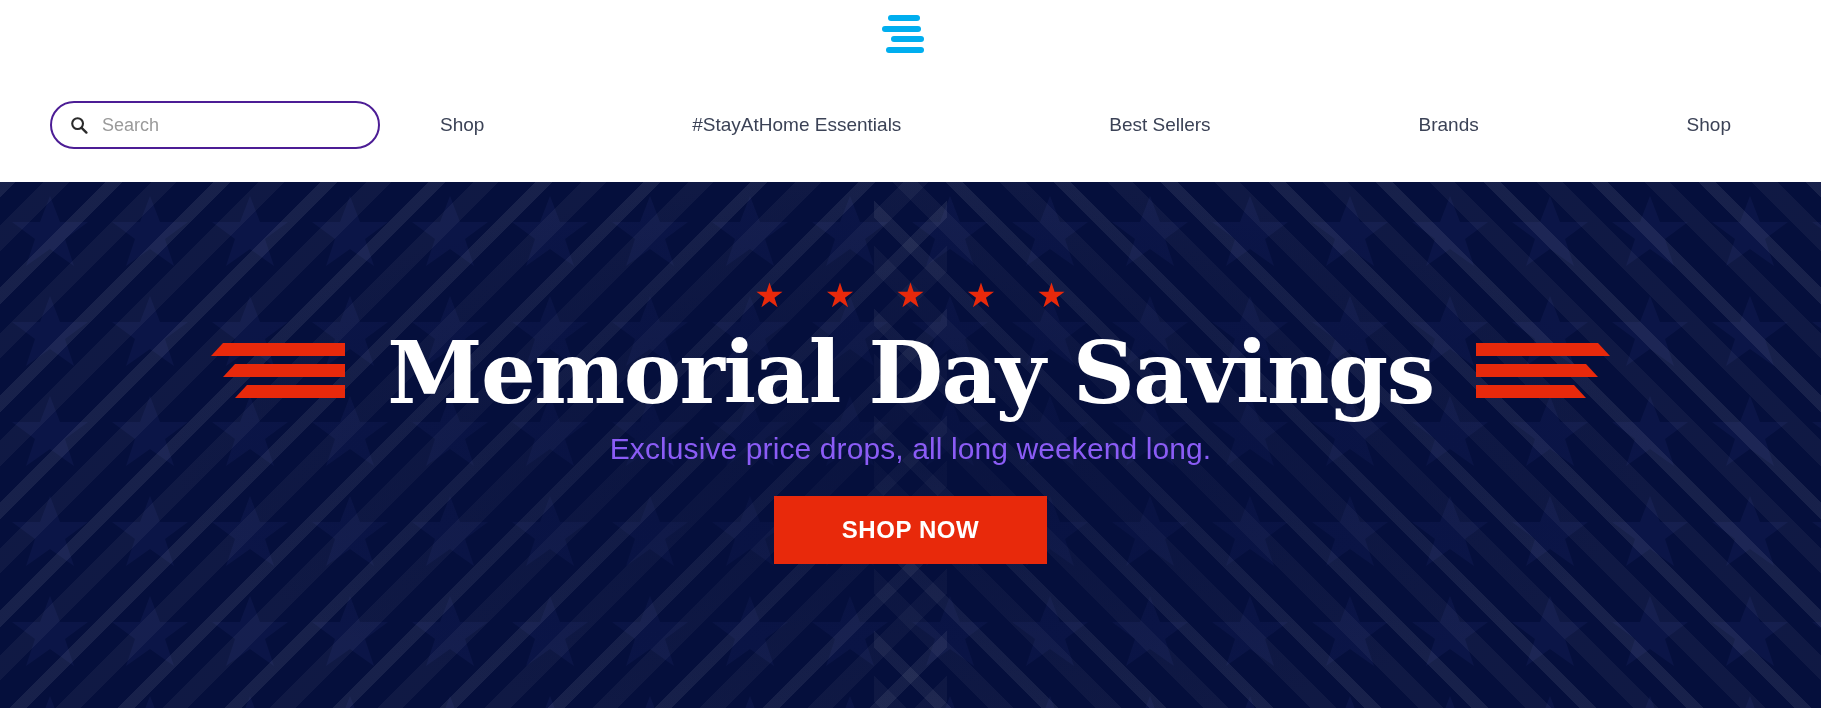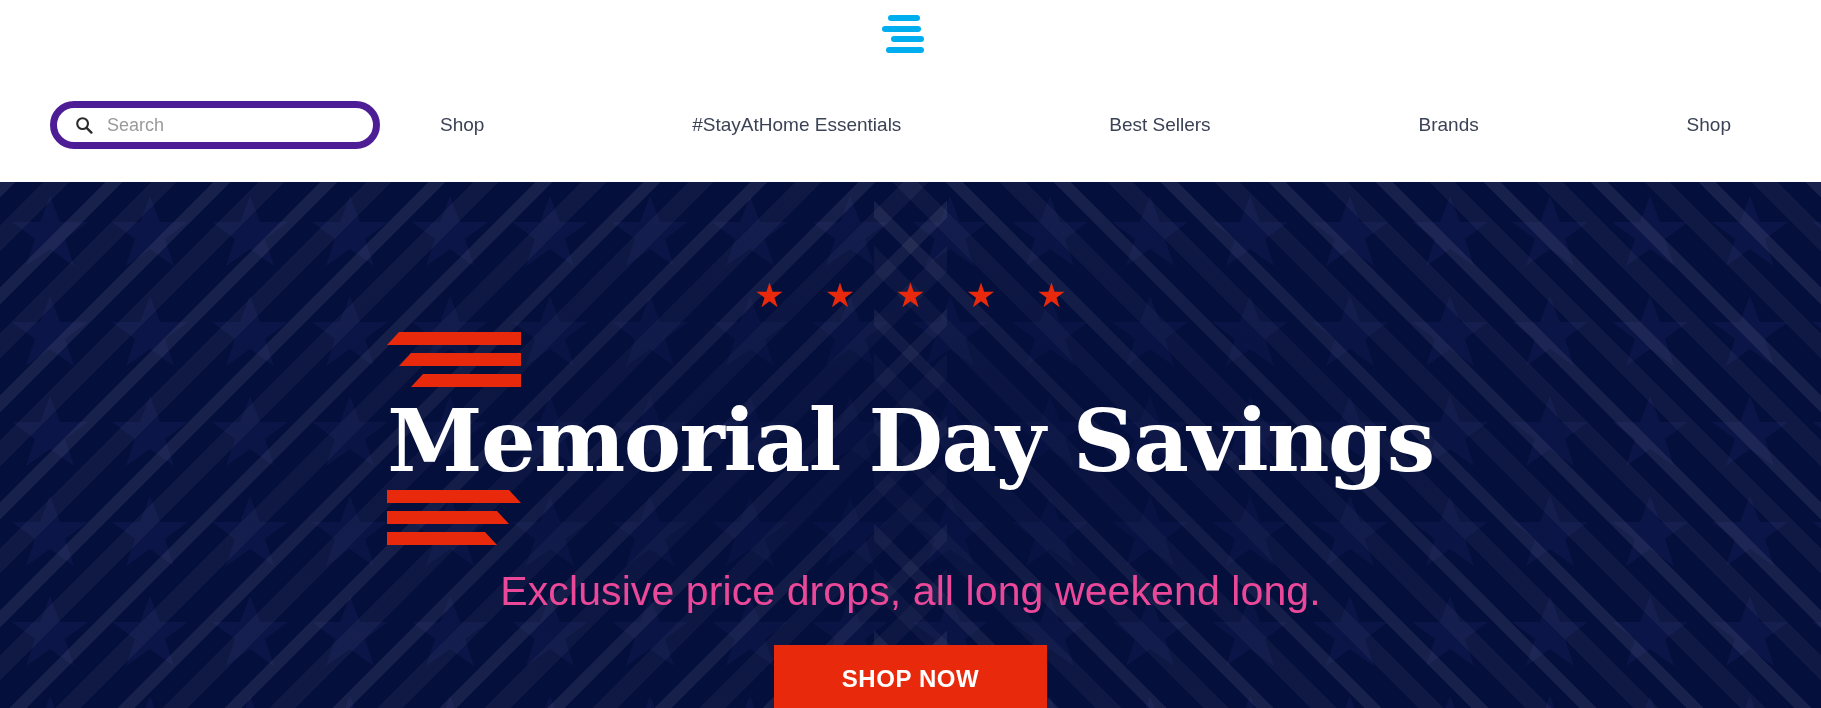--- a/index.html
+++ b/index.html
@@ -52,21 +52,21 @@
   .nav-bar{
     height:114px;
     background:#ffffff;
     display:flex;
     align-items:center;
     padding:0 50px 0 50px;
     position:relative;
   }
   .search-box{
     width:330px; height:48px;
-    border:7px solid #4c1d95;
+    border:2px solid #4c1d95;
     border-radius:26px;
     display:flex;
     align-items:center;
     padding:0 18px;
     gap:14px;
     background:#fff;
     flex:0 0 auto;
   }
   .search-icon{ width:18px; height:18px; display:block; flex:0 0 auto; }
   .search-input{
@@ -180,37 +180,37 @@
     margin-bottom:16px;
   }
   .star-row span{
     color:#E8290B;
     font-size:34px;
     line-height:1;
   }
 
   .title-row{
     display:flex;
-    align-items:flex-start;
-    flex-direction:column;
+    align-items:center;
+    gap:42px;
   }
   .flag-stripes{ display:block; }
   .hero-title{
     font-family:"DejaVu Serif", serif;
     font-weight:700;
     font-size:86px;
     color:#ffffff;
     letter-spacing:-1.5px;
     line-height:1.05;
     white-space:nowrap;
   }
   .hero-sub{
     margin-top:14px;
-    font-size:41px;
-    color:#ec4899;
+    font-size:30px;
+    color:#8b5cf6;
     font-weight:400;
     letter-spacing:0.1px;
     text-align:center;
   }
   .shop-now{
     margin-top:30px;
     background:#E8290B;
     color:#ffffff;
     border:none;
     font-size:24px;

